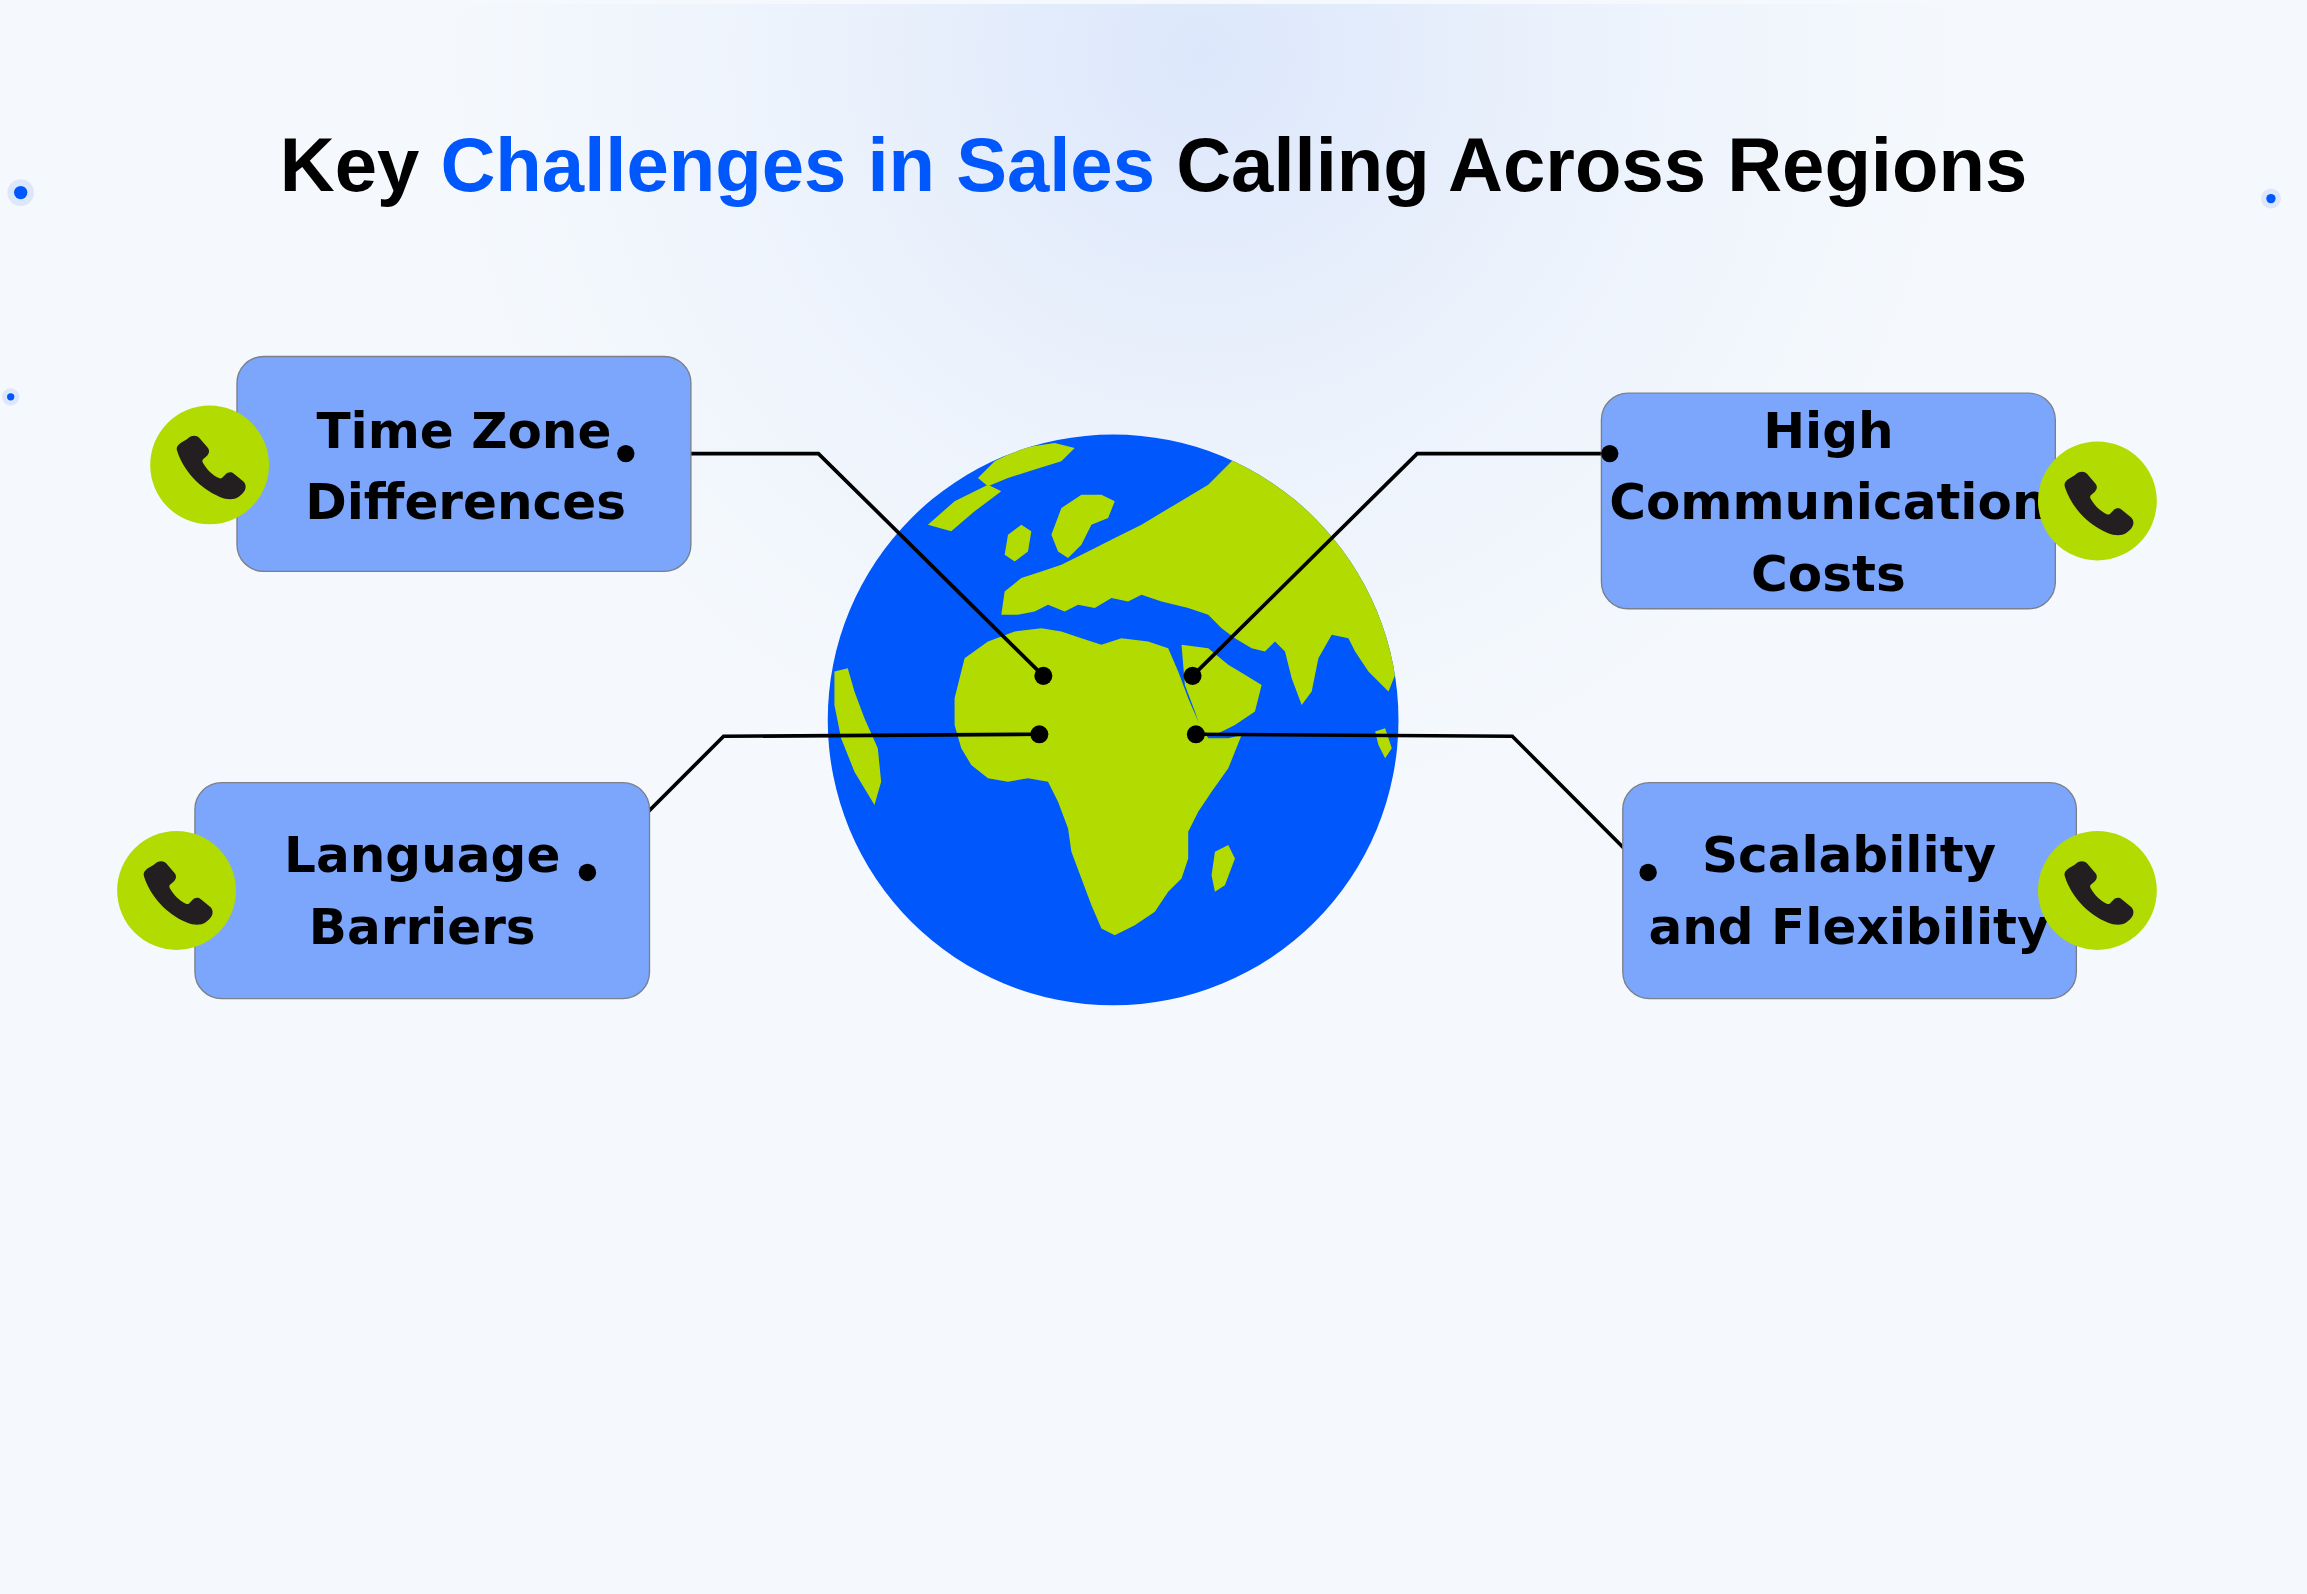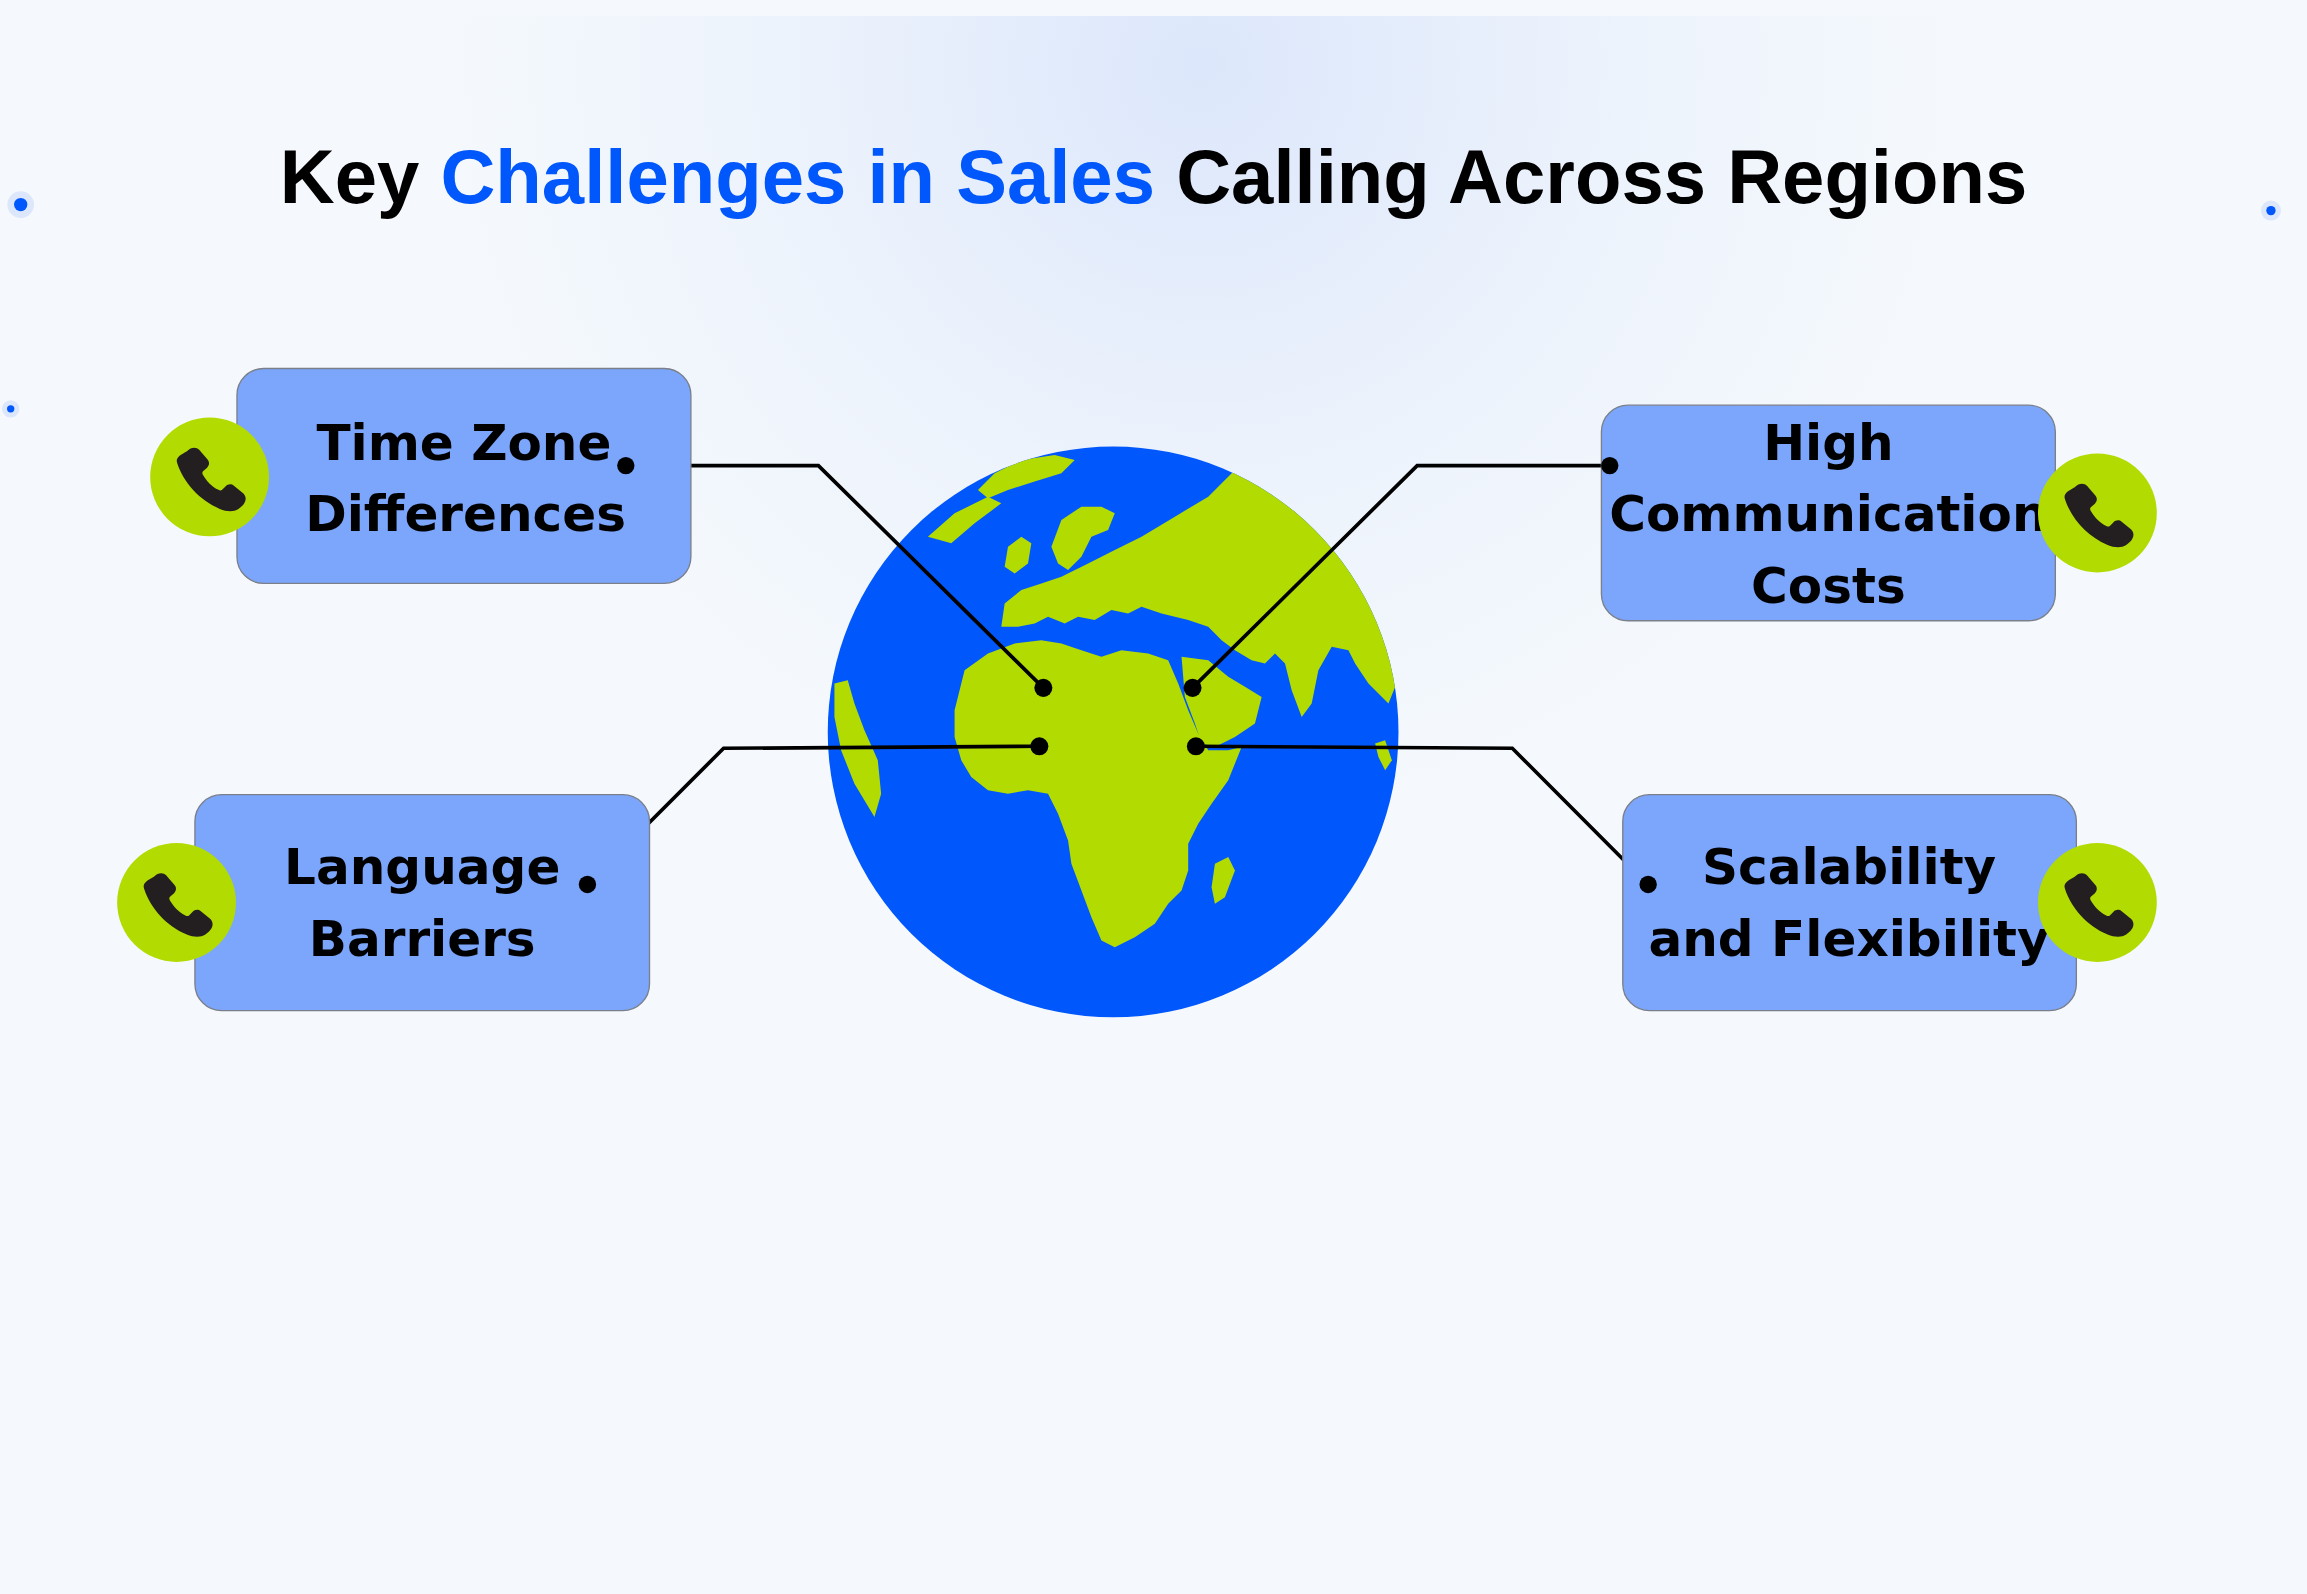--- a/index.html
+++ b/index.html
@@ -1,16 +1,16 @@
 <!DOCTYPE html>
 <html style="font-size:7.4px"><head>
 <meta charset="utf-8">
 <style>
   html, body { margin: 0; padding: 0; width: 100%; height: 100%; background: #F5F9FD; overflow: hidden; }
-  .stage { position: relative; width: 100vw; height: 50vw; max-height: 100vh; max-width: 200vh; margin: 16px auto; }
+  .stage { position: relative; width: 100vw; height: 50vw; max-height: 100vh; max-width: 200vh; margin: 4px auto; }
   svg.canvas { position: absolute; inset: 0; width: 100%; height: 100%; display: block; }
   .title-text { font-family: "Liberation Sans", "DejaVu Sans", sans-serif; font-weight: 700; font-size: 228px; }
   .box-text { font-family: "DejaVu Sans", "Liberation Sans", sans-serif; font-weight: 700; font-size: 150px; fill: #000000; }
 </style>
 </head>
 <body>
 
 <div class="stage">
 <svg class="canvas" viewBox="0 0 6912 3456" preserveAspectRatio="xMidYMid meet" xmlns="http://www.w3.org/2000/svg">
   <defs>

